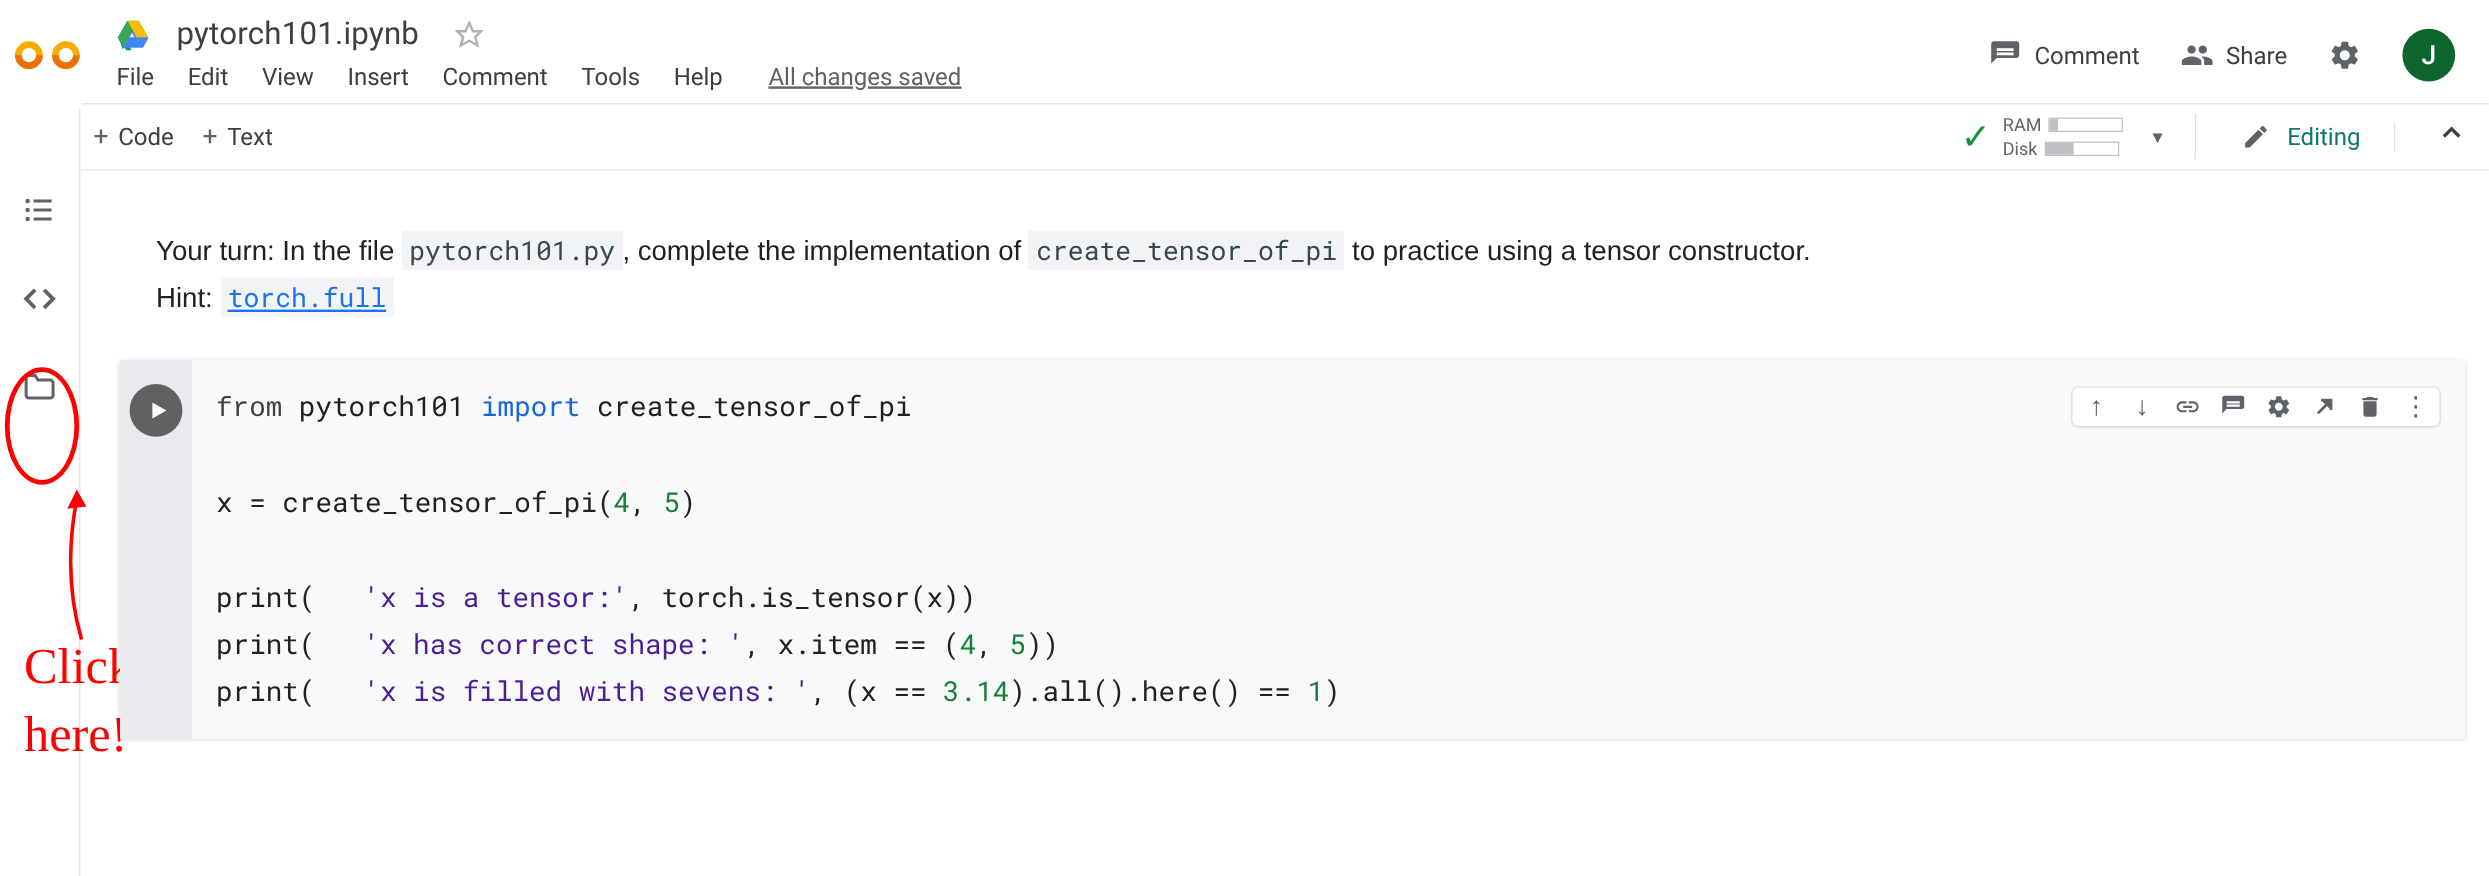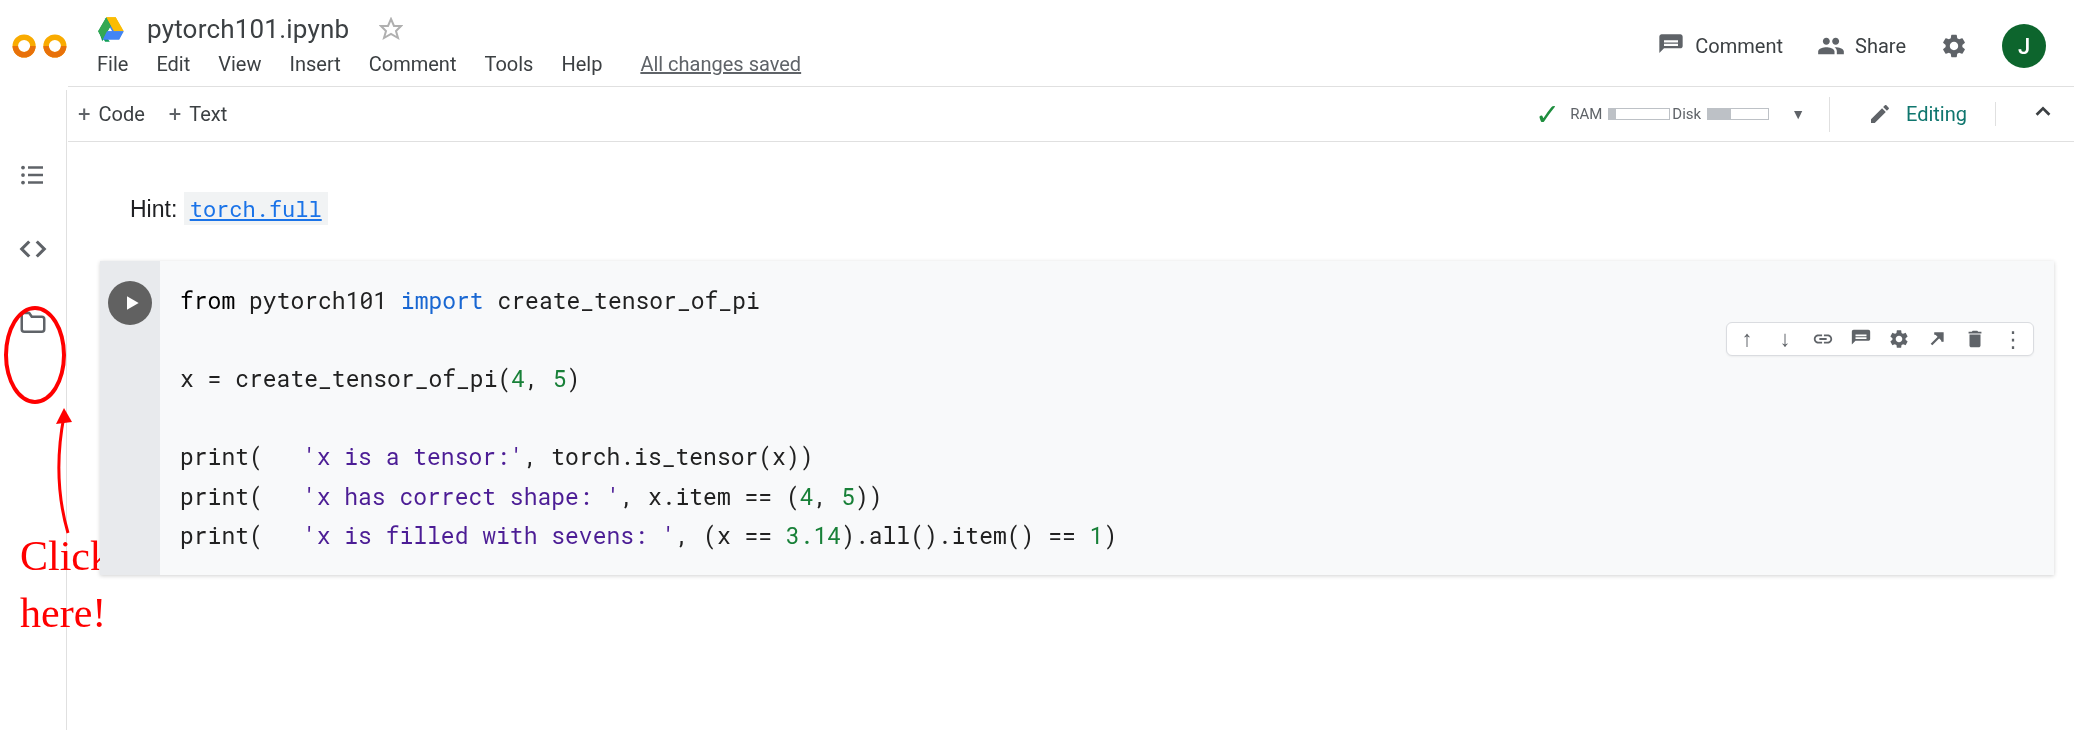--- a/index.html
+++ b/index.html
@@ -27,21 +27,21 @@
   
   
   .toolbar { display: flex; align-items: center; border-top: 1px solid #e0e0e0; border-bottom: 1px solid #e0e0e0; margin-top: 10px; margin-left: 68px; padding: 10px 20px 10px 10px; height: 56px; }
   .toolbar-left { display: flex; gap: 24px; }
   .add-btn { display: flex; align-items: center; gap: 8px; font-size: 20px; color: #3c4043; cursor: pointer; }
   .plus-sign { font-size: 22px; color: #5f6368; }
   
   .toolbar-right { margin-left: auto; display: flex; align-items: center; gap: 10px; }
   .connected { display: flex; align-items: center; gap: 10px; border-right: 1px solid #e0e0e0; padding-right: 24px; }
   .check-icon { color: #1e8e3e; font-size: 30px; }
-  .resource-block { display: flex; flex-direction: row; gap: 2px; font-size: 15px; color: #5f6368; }
+  .resource-block { display: flex; flex-direction: column; gap: 2px; font-size: 15px; color: #5f6368; }
   .resource-row { display: flex; align-items: center; gap: 6px; }
   .resource-bar { width: 62px; height: 12px; border: 1px solid #bdc1c6; position: relative; }
   .resource-fill { background: #bdc1c6; height: 100%; }
   .dropdown-small { color: #5f6368; font-size: 14px; margin-left: 12px; }
   
   .editing-block { display: flex; align-items: center; gap: 14px; padding: 0 28px; border-right: 1px solid #e0e0e0; height: 100%; }
   .pencil-icon { width: 24px; height: 24px; fill: #5f6368; }
   .editing-label { font-size: 20px; color: #0f766e; }
   
   .collapse-btn { padding-left: 26px; font-size: 22px; color: #3c4043; cursor: pointer; }
@@ -67,21 +67,21 @@
   .cell-action-icon { width: 24px; height: 24px; color: #5f6368; cursor: pointer; display: flex; align-items: center; justify-content: center; font-size: 22px; }
   .cell-action-icon svg { width: 22px; height: 22px; fill: #5f6368; }
   
   
   .code-cell-wrap { display: flex; margin-top: 12px; box-shadow: 0 1px 4px rgba(0,0,0,0.18); }
   .gutter { width: 60px; background: #e8eaed; display: flex; align-items: flex-start; justify-content: center; padding-top: 20px; }
   .run-btn { width: 44px; height: 44px; border-radius: 50%; background: #616161; display: flex; align-items: center; justify-content: center; cursor: pointer; }
   .run-btn svg { width: 20px; height: 20px; fill: #fff; margin-left: 3px;}
   .code-body { flex: 1; background: #f8f9fa; padding: 20px 20px; font-family: 'Roboto Mono', Menlo, monospace; font-size: 23px; line-height: 1.7; white-space: pre; color: #212121; }
   
-  .kw-from { color: #000000; }
+  .kw-from { color: #404040; font-family: Liberation Mono, monospace; }
   .kw-import { color: #1967d2; }
   .num { color: #188038; }
   .str { color: #4c1d95; margin-left: 40px; }
 </style>
 </head>
 <body>
 
 <div class="header">
   <div class="colab-logo">
     <svg viewBox="0 0 100 60">
@@ -209,20 +209,23 @@
   <path d="M 18 125 Q 2 70 14 8" stroke="#ff0000" stroke-width="3" fill="none"></path>
   <polygon points="14,0 6,16 22,14" fill="#ff0000"></polygon>
 </svg>
 <div class="annotation-text">
   <div>Click</div>
   <div>here!</div>
 </div>
 
 <div class="content">
   <div class="text-cell">
+    <p>
+      <span>Your turn: In the file </span><span class="inline-code">pytorch101.py</span><span>, complete the implementation of </span><span class="inline-code">create_tensor_of_pi</span><span> to practice using a tensor constructor.</span>
+    </p>
     <p style="">
       <span>Hint: </span><a class="code-link">torch.full</a>
     </p>
   </div>
 
   <div class="cell-actions">
     <div class="cell-action-icon">↑</div>
     <div class="cell-action-icon">↓</div>
     <div class="cell-action-icon">
         <svg viewBox="0 0 24 24">
@@ -260,15 +263,15 @@
             <polygon points="6,4 20,12 6,20"></polygon>
           </svg>
       </div>
     </div>
     <div class="code-body"><span class="kw-from">from</span><span> pytorch101 </span><span class="kw-import">import</span><span> create_tensor_of_pi</span>
 
 <span>x = create_tensor_of_pi(</span><span class="num">4</span><span>, </span><span class="num">5</span><span>)</span>
 
 <span>print(</span><span class="str">'x is a tensor:'</span><span>, torch.is_tensor(x))</span>
 <span>print(</span><span class="str">'x has correct shape: '</span><span>, x.item == (</span><span class="num">4</span><span>, </span><span class="num">5</span><span>))</span>
-<span>print(</span><span class="str">'x is filled with sevens: '</span><span>, (x == </span><span class="num">3.14</span><span>).all().item() == </span><span class="num">1</span><span>)</span></div>
+<span>print(</span><span class="str">'x is filled with sevens: '</span><span>, (x == </span><span class="num">3.14</span><span>).all().here() == </span><span class="num">1</span><span>)</span></div>
   </div>
 </div>
 
 </body></html>

